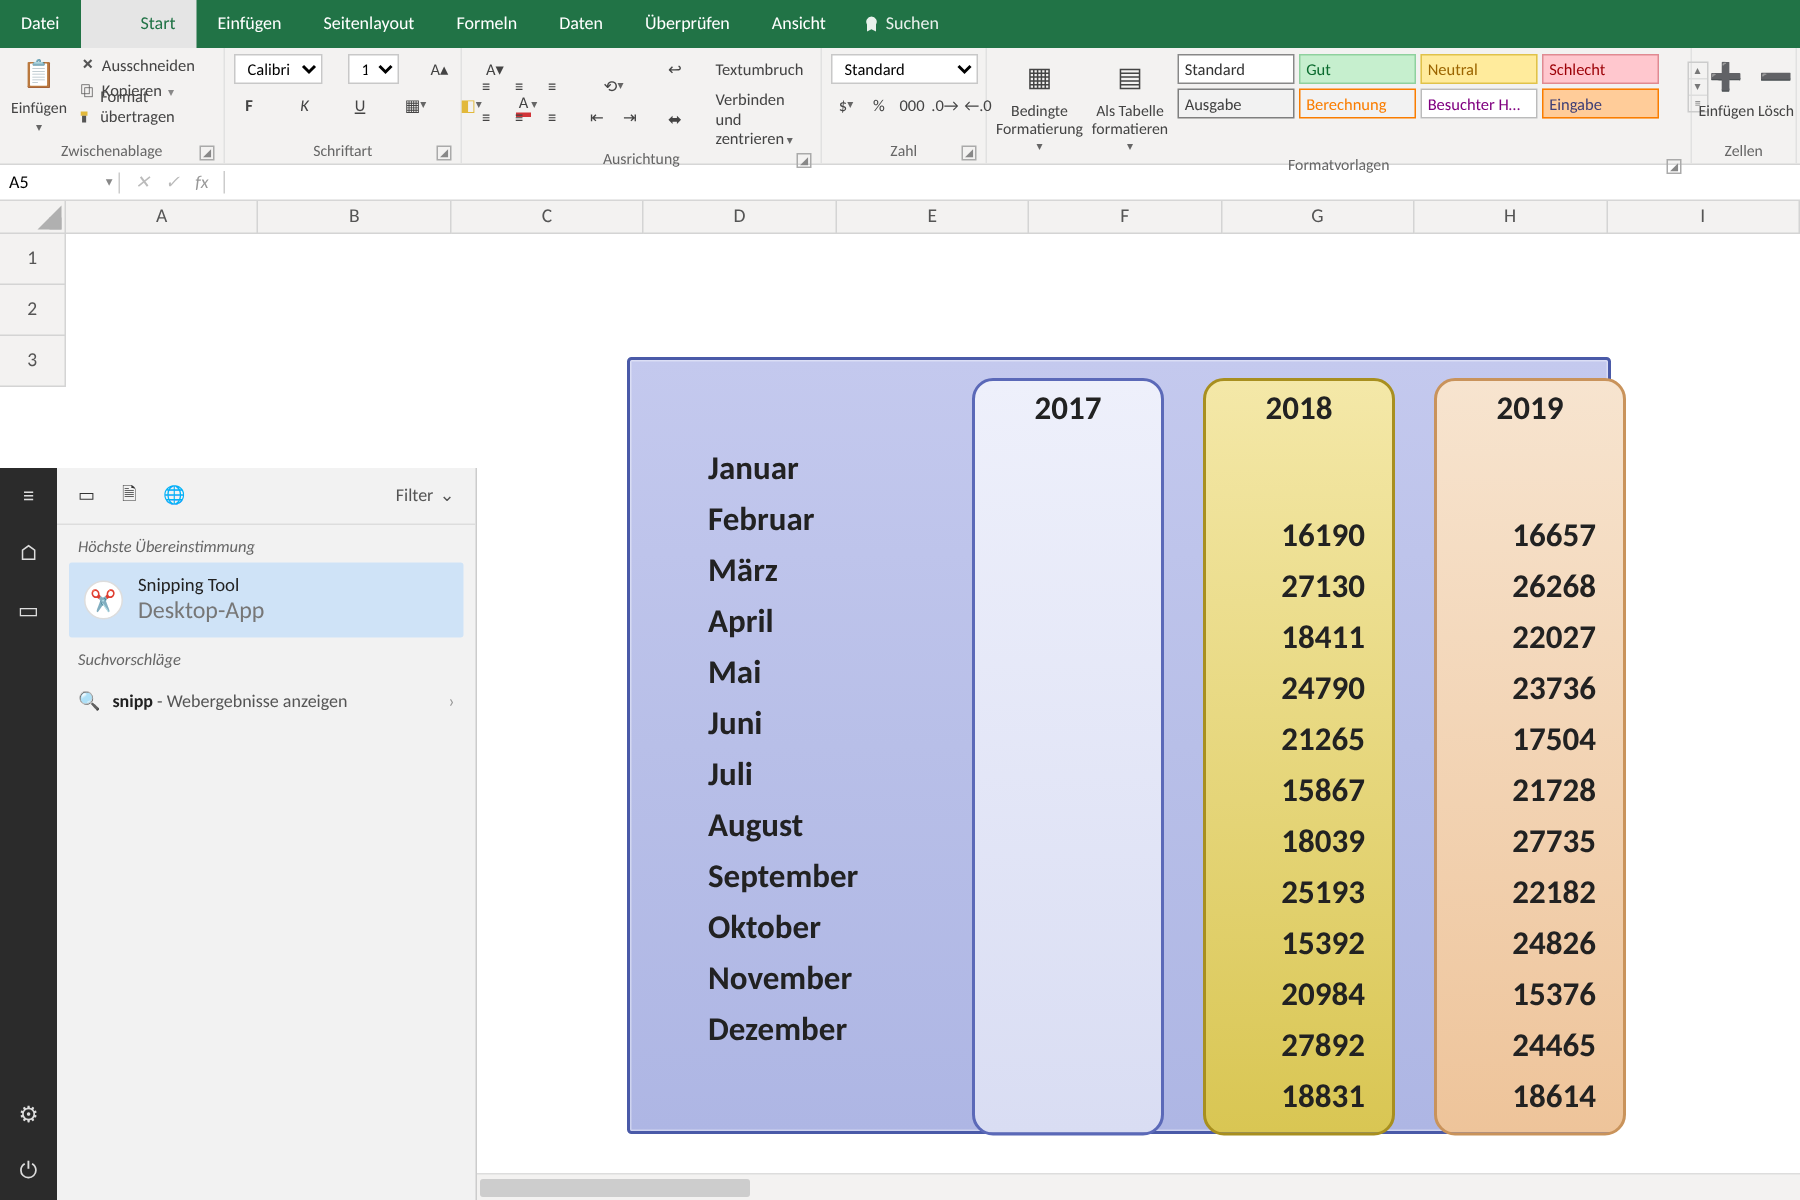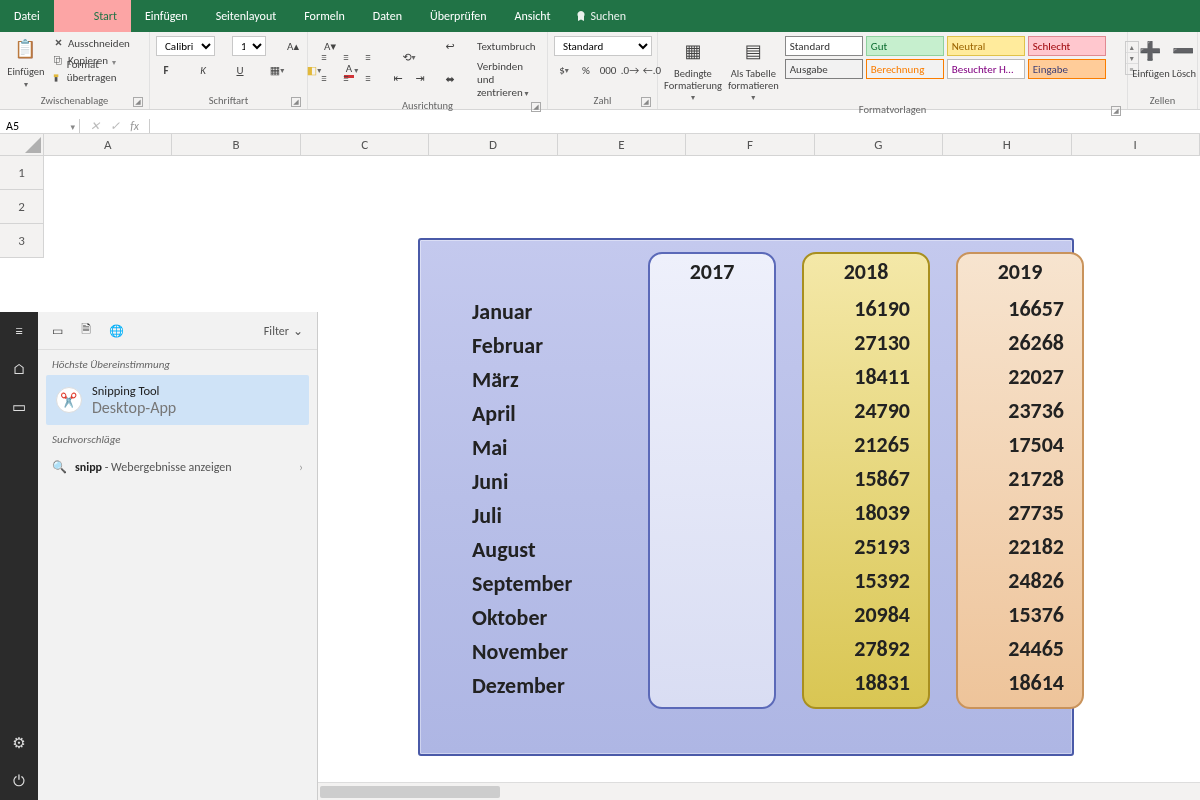--- a/index.html
+++ b/index.html
@@ -1,21 +1,21 @@
 <!DOCTYPE html>
 <html><head>
 <meta charset="utf-8">
 <style>
   * { box-sizing: border-box; margin: 0; padding: 0; font-family: "Segoe UI", Calibri, sans-serif; }
   html, body { width: 1200px; height: 800px; overflow: hidden; background:#fff; }
 
   
   .tabstrip { background:#217346; height:32px; display:flex; align-items:stretch; color:#fff; font-size:12px; }
   .tabstrip .tab { padding:0 14px; display:flex; align-items:center; cursor:pointer; }
-  .tabstrip .tab.active { background:#fca5a5; color:#217346;padding-left:40px; }
+  .tabstrip .tab.active { background:#e5e5e5; color:#217346;padding-left:40px; }
   .tabstrip .search { display:flex; align-items:center; gap:4px; padding:0 10px; opacity:.9;}
   .tabstrip .search svg { width:12px; height:12px; fill:#fff; }
 
   
   .ribbon { height:78px; background:#f3f2f1; border-bottom:1px solid #d6d6d6; display:flex; font-size:11px; color:#444; }
   .group { border-right:1px solid #e1e1e1; padding:2px 6px 0 6px; display:flex; flex-direction:column; justify-content:space-between; position:relative;}
   .group .label { text-align:center; font-size:10.5px; color:#666; padding-bottom:2px; position:relative;}
   .group .label .launcher { position:absolute; right:0; bottom:2px; width:10px; height:10px; border:1px solid #aaa; font-size:7px; line-height:8px; text-align:center; color:#888;}
   .row { display:flex; align-items:center; gap:17px; }
   .stack { display:flex; flex-direction:column; gap:1px; }
@@ -30,21 +30,21 @@
   .clipboard-lines div { display:flex; align-items:flex-end; gap:4px; height:16px;}
   .clipboard-lines svg { width:12px; height:12px; }
 
   .style-cell { width:78px; height:20px; border:1px solid #bbb; font-size:11px; padding:0 4px; display:flex; align-items:center; }
   .style-grid { display:grid; grid-template-columns:repeat(4,78px); grid-auto-rows:20px; gap:3px 3px;}
   .style-scroll { width:14px; display:flex; flex-direction:column; border:1px solid #ccc; margin-left:2px;}
   .style-scroll div{flex:1; display:flex; align-items:center; justify-content:center; font-size:8px; color:#777; border-bottom:1px solid #ddd;}
   .style-scroll div:last-child{border-bottom:none;}
 
   
-  .fbar { height:24px; border-bottom:1px solid #d6d6d6; display:flex; align-items:flex-end; font-size:12px; }
+  .fbar { height:24px; border-bottom:1px solid #d6d6d6; display:flex; align-items:center; font-size:12px; }
   .namebox { width:80px; border-right:1px solid #ccc; display:flex; align-items:center; padding:0 6px; position:relative;}
   .namebox::after { content:"▾"; position:absolute; right:4px; font-size:9px; color:#888;}
   .fbar .fxbtns { display:flex; align-items:center; gap:10px; padding:0 10px; color:#999; border-right:1px solid #ccc; font-style:italic;}
   .fbar .fxinput { flex:1; padding:0 6px; display:flex; align-items:center; }
 
   
   .gridwrap { position:absolute; top:134px; left:0; right:0; bottom:0; background:#fff; }
   .colhdrs { position:absolute; top:0; left:44px; right:0; height:22px; display:flex; background:#f3f2f1;}
   .colhdr { border-right:1px solid #d4d4d4; border-bottom:1px solid #d4d4d4; display:flex; align-items:center; justify-content:center; font-size:13px; color:#555; width:130px;}
   .rowhdrs { position:absolute; top:22px; left:0; width:44px; background:#f3f2f1;}
@@ -52,21 +52,21 @@
   .corner { position:absolute; top:0; left:0; width:44px; height:22px; background:#f3f2f1; border-right:1px solid #d4d4d4; border-bottom:1px solid #d4d4d4;}
   .corner::after { content:""; position:absolute; right:2px; bottom:2px; border:8px solid transparent; border-right-color:#b0b0b0; border-bottom-color:#b0b0b0;}
   .cells { position:absolute; top:22px; left:44px; right:0; bottom:0; }
 
   
   .card { position:absolute; top:82px; left:374px; width:656px; height:518px;
           background:linear-gradient(180deg,#c4c9ee 0%, #b8bfe8 50%, #aeb6e4 100%);
           border:2px solid #4a5aa8; border-radius:3px; padding:12px 24px 18px 52px;
           box-shadow: inset 0 0 0 1px rgba(255,255,255,.4);}
   .card-cols { position:absolute; top:12px; left:228px; display:flex; gap:26px;}
-  .pill { width:128px; border-radius:14px; border:2px solid; padding:4px 0 8px 0; display:flex; flex-direction:column; align-items:center;}
+  .pill { width:128px; border-radius:14px; border:2px solid; padding:4px 0 8px 0; display:flex; flex-direction:column; align-items:center;gap:48px;}
   .pill .yr { font-weight:700; font-size:22px; color:#222; margin-bottom:6px;}
   .pill .vals div { font-size:22px; font-weight:600; color:#222; height:34px; display:flex; align-items:center; justify-content:flex-end; width:100px; padding-right:6px;}
   .pill.c0 { background:linear-gradient(180deg,#eef0fb,#d9ddf3); border-color:#5b69b8;}
   .pill.c1 { background:linear-gradient(180deg,#f4e8a8,#d9c653); border-color:#a88f1f;}
   .pill.c2 { background:linear-gradient(180deg,#f7e4cf,#eec49a); border-color:#c9935b;}
   .months { position:absolute; top:54px; left:52px; }
   .months div { font-size:22px; font-weight:700; color:#222; height:34px; display:flex; align-items:center;}
 
   
   .winbar { position:absolute; left:0; top:312px; bottom:0; width:38px; background:#2b2b2b; display:flex; flex-direction:column; align-items:center; color:#ddd;}

